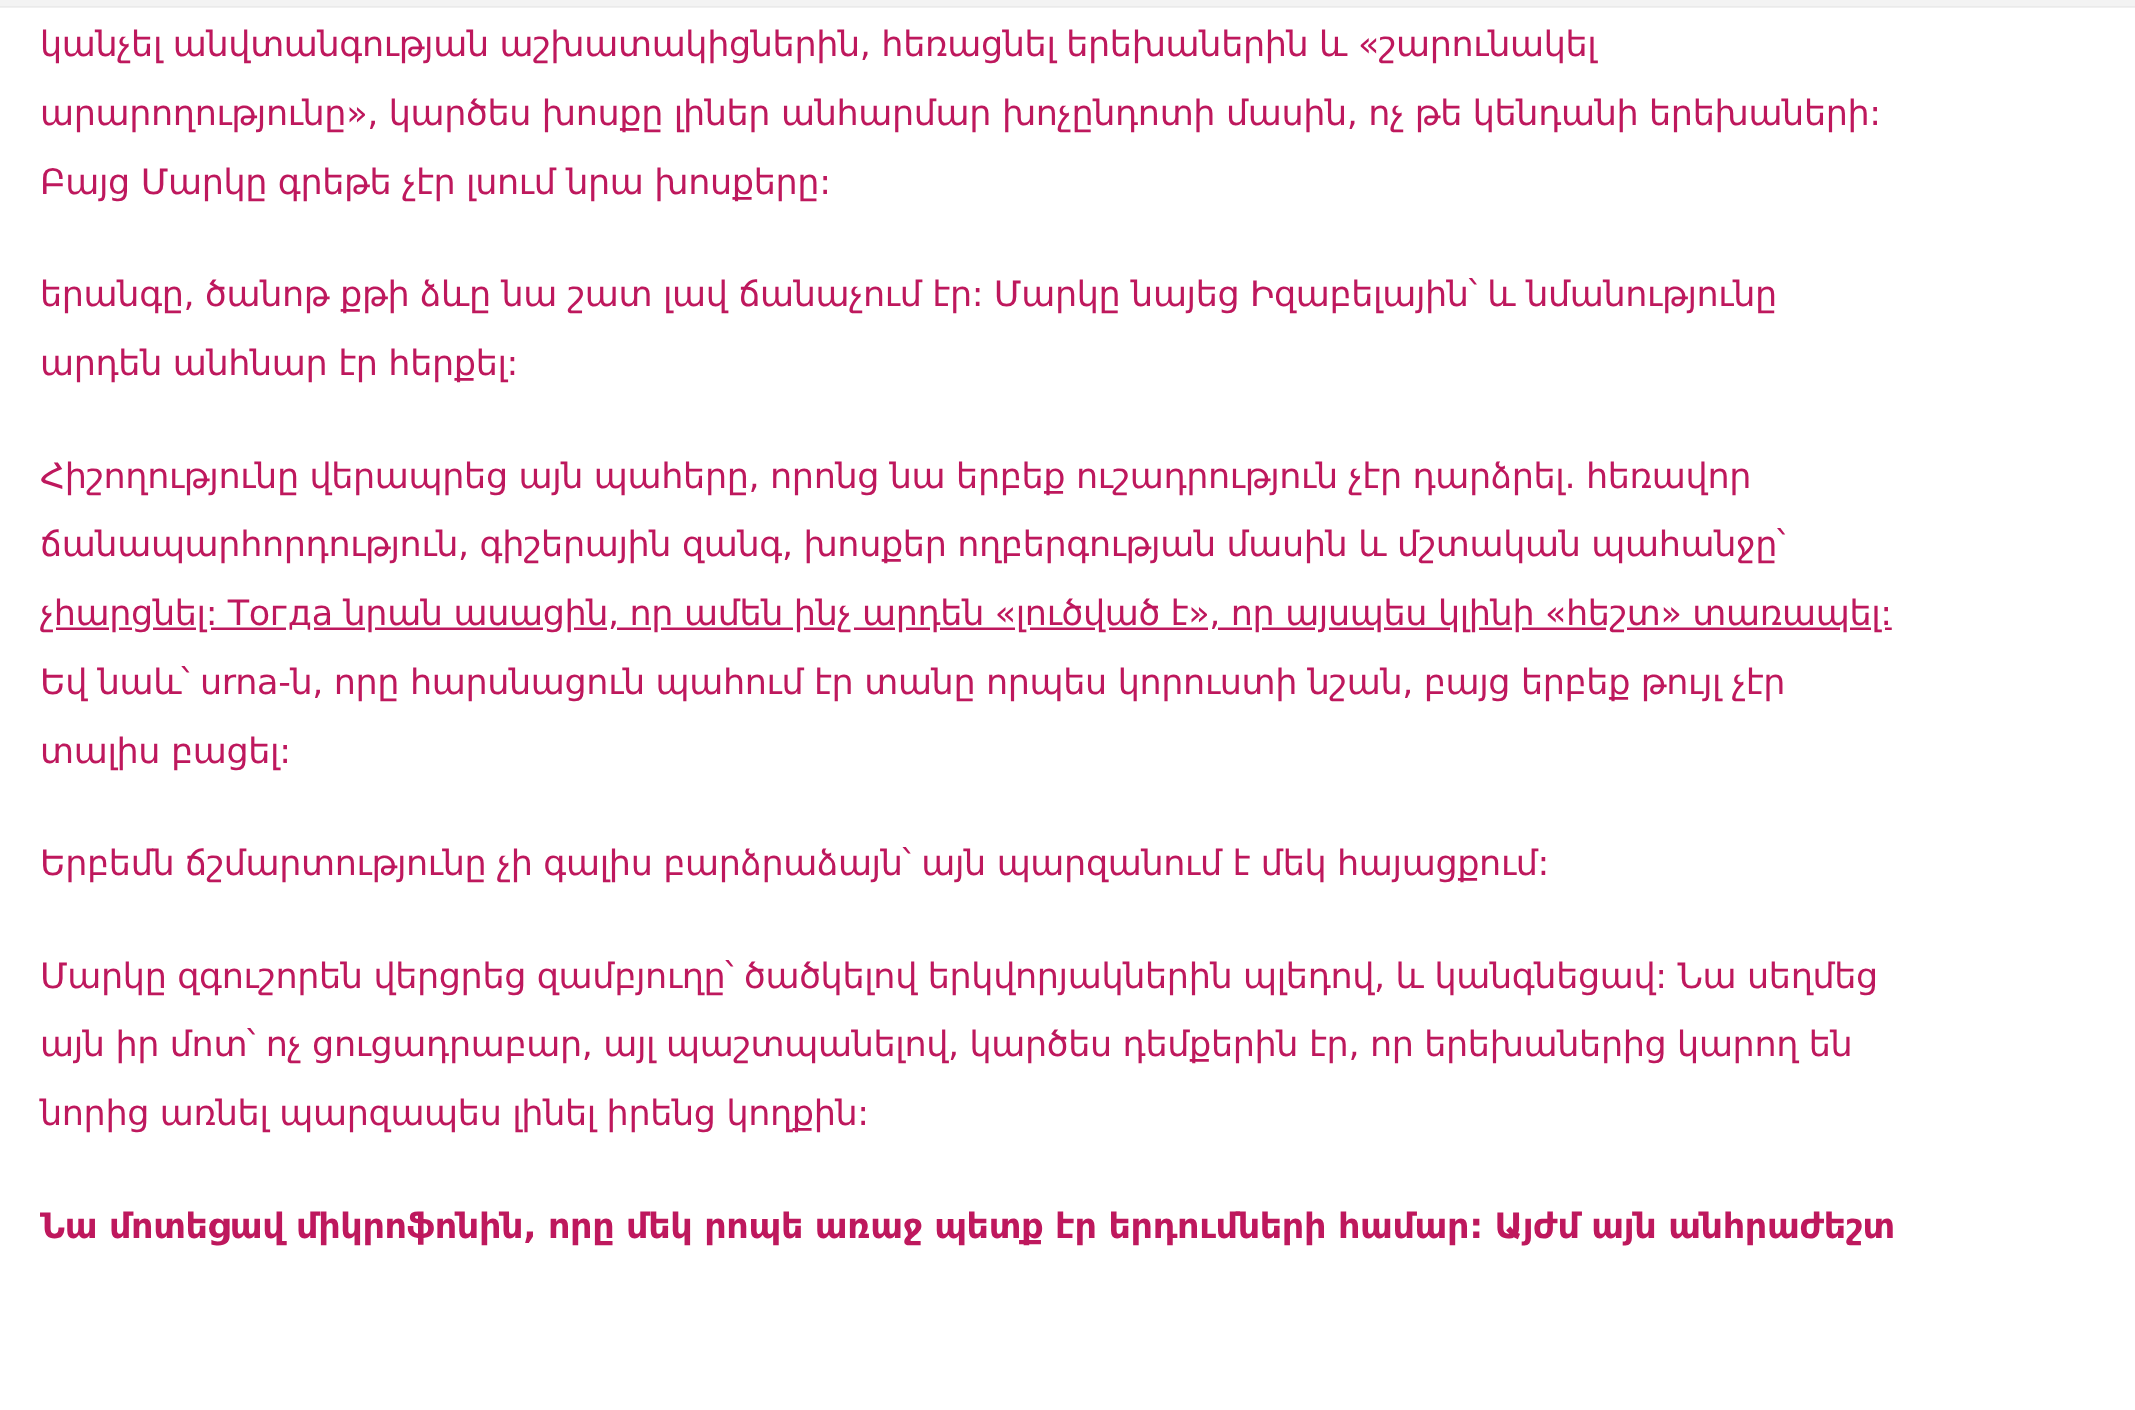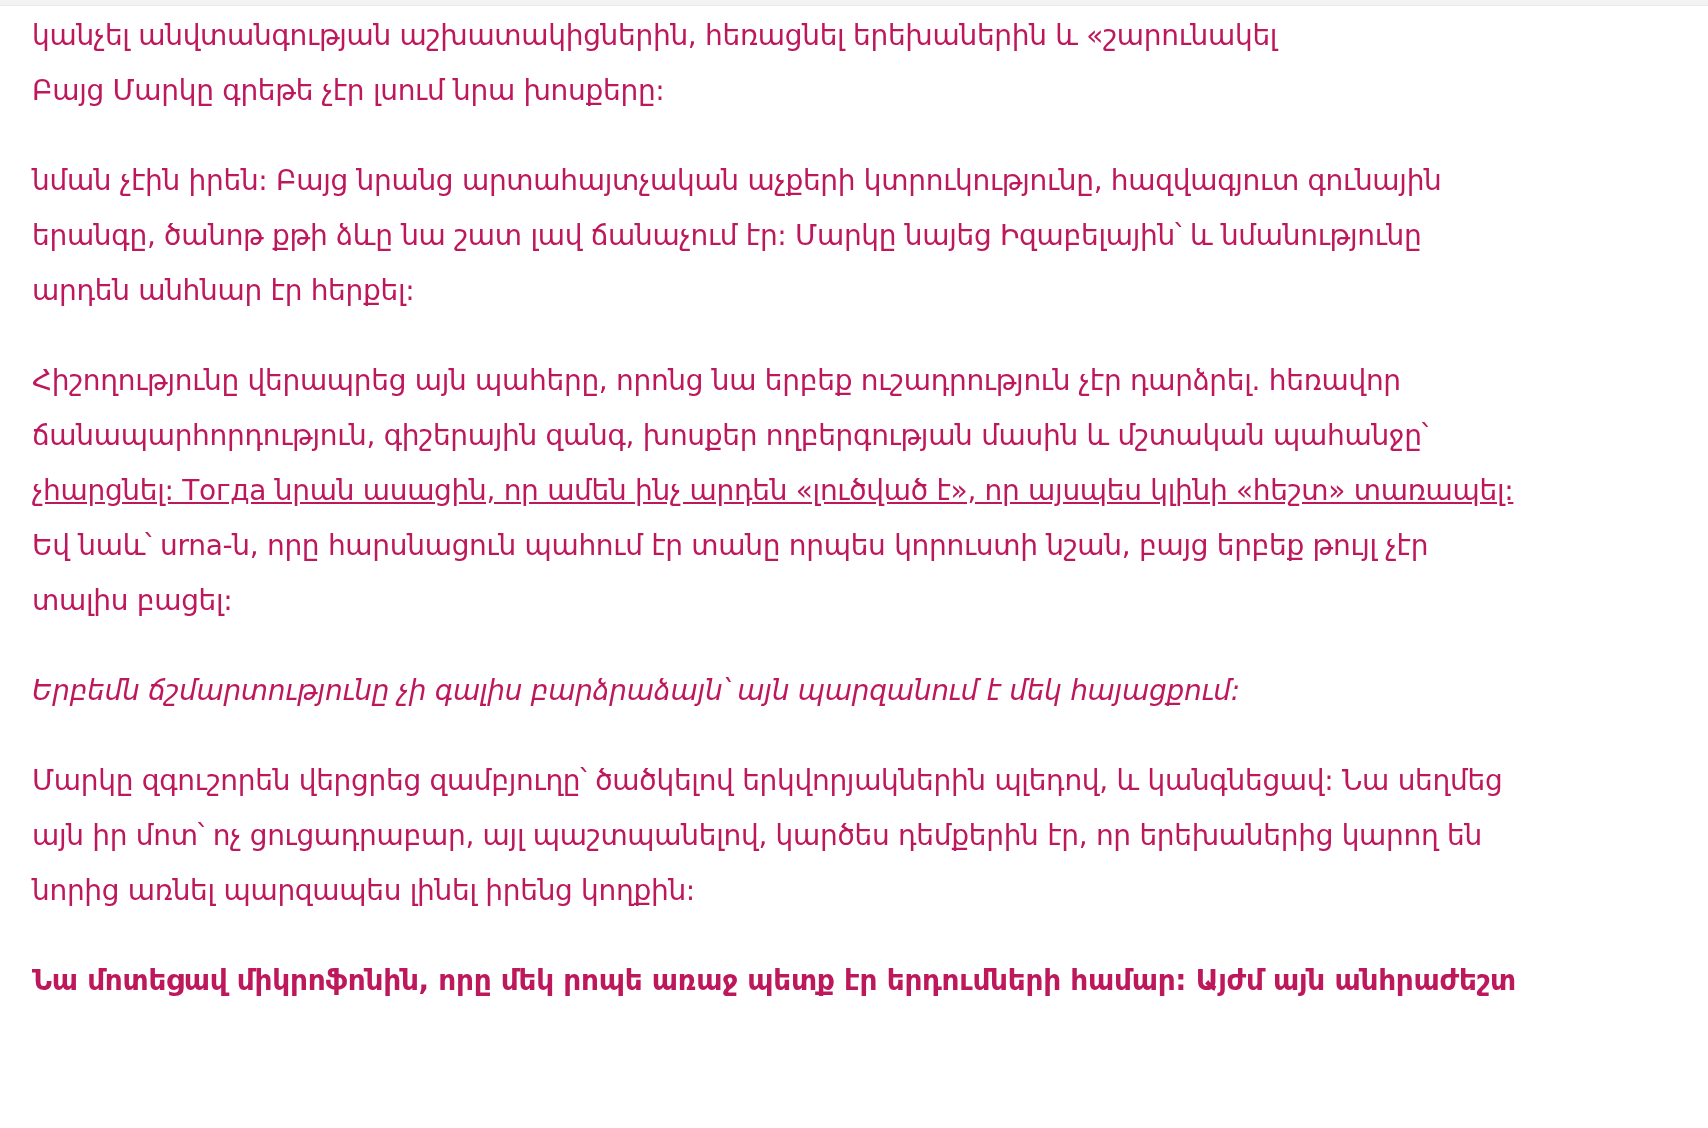--- a/index.html
+++ b/index.html
@@ -33,39 +33,39 @@
 </style>
 </head>
 <body>
 
 <div class="top-strip"></div>
 
 <main class="doc">
 
   <p class="para">
     <span class="line" style="display: block;">կանչել անվտանգության աշխատակիցներին, հեռացնել երեխաներին և «շարունակել</span>
+    <span class="line" style="display: block;">արարողությունը», կարծես խոսքը լիներ անհարմար խոչընդոտի մասին, ոչ թե կենդանի երեխաների:</span>
     <span class="line" style="display: block;">Բայց Մարկը գրեթե չէր լսում նրա խոսքերը:</span>
   </p>
 
   <p class="para">
-    <span class="line" style="display: block;">նման չէին իրեն: Բայց նրանց արտահայտչական աչքերի կտրուկությունը, հազվագյուտ գունային</span>
     <span class="line" style="display: block;">երանգը, ծանոթ քթի ձևը նա շատ լավ ճանաչում էր: Մարկը նայեց Իզաբելային՝ և նմանությունը</span>
     <span class="line" style="display: block;">արդեն անհնար էր հերքել:</span>
   </p>
 
   <p class="para">
     <span class="line" style="display: block;">Հիշողությունը վերապրեց այն պահերը, որոնց նա երբեք ուշադրություն չէր դարձրել. հեռավոր</span>
     <span class="line" style="display: block;">ճանապարհորդություն, գիշերային զանգ, խոսքեր ողբերգության մասին և մշտական պահանջը՝</span>
     <span class="line" style="display: block; text-decoration: underline;">չհարցնել: Тогда նրան ասացին, որ ամեն ինչ արդեն «լուծված է», որ այսպես կլինի «հեշտ» տառապել:</span>
     <span class="line" style="display: block;">Եվ նաև՝ urna-ն, որը հարսնացուն պահում էր տանը որպես կորուստի նշան, բայց երբեք թույլ չէր</span>
     <span class="line" style="display: block;">տալիս բացել:</span>
   </p>
 
   <p class="para">
-    <span class="line" style="display: block; font-style: italic;">Երբեմն ճշմարտությունը չի գալիս բարձրաձայն՝ այն պարզանում է մեկ հայացքում:</span>
+    <span class="line" style="display: block;">Երբեմն ճշմարտությունը չի գալիս բարձրաձայն՝ այն պարզանում է մեկ հայացքում:</span>
   </p>
 
   <p class="para">
     <span class="line" style="display: block;">Մարկը զգուշորեն վերցրեց զամբյուղը՝ ծածկելով երկվորյակներին պլեդով, և կանգնեցավ: Նա սեղմեց</span>
     <span class="line" style="display: block;">այն իր մոտ՝ ոչ ցուցադրաբար, այլ պաշտպանելով, կարծես դեմքերին էր, որ երեխաներից կարող են</span>
     <span class="line" style="display: block;">նորից առնել պարզապես լինել իրենց կողքին:</span>
   </p>
 
   <p class="para">
     <span class="line" style="display: block; font-weight: bold;">Նա մոտեցավ միկրոֆոնին, որը մեկ րոպե առաջ պետք էր երդումների համար: Այժմ այն անհրաժեշտ</span>

